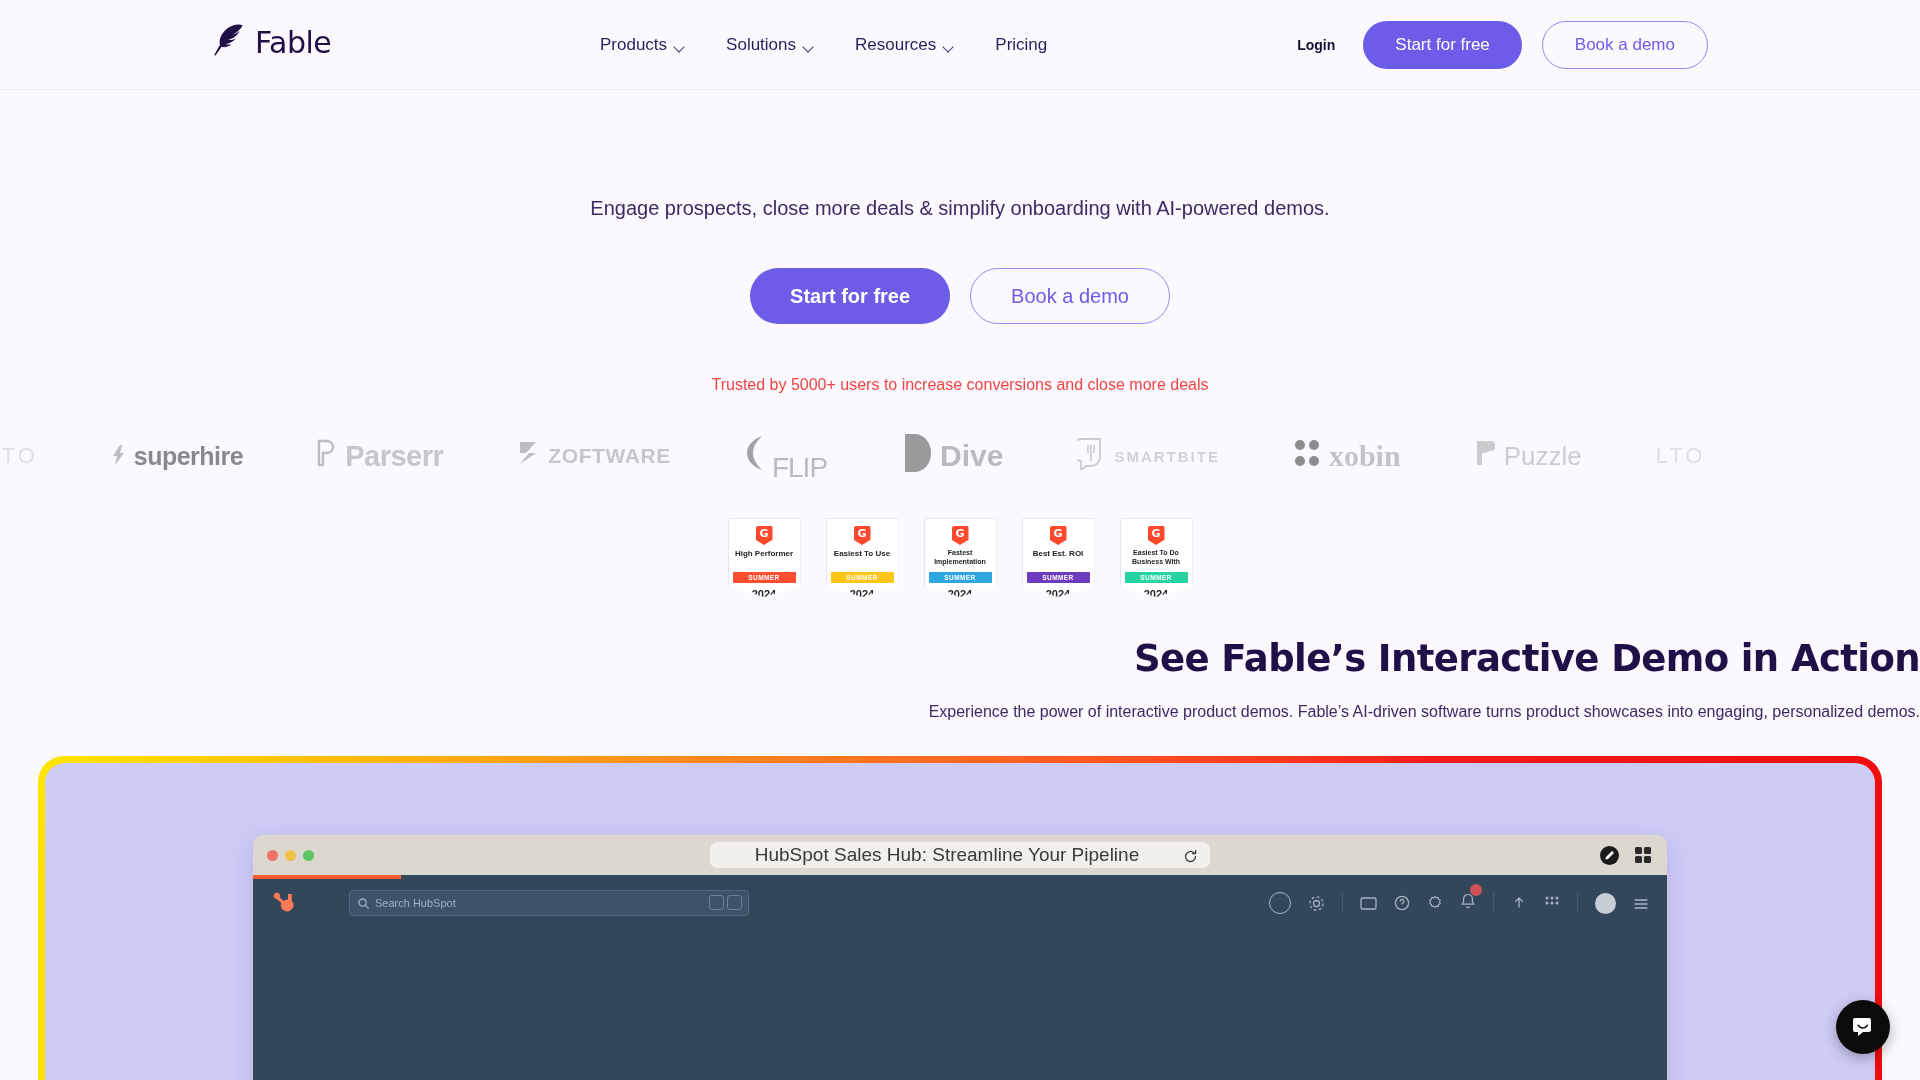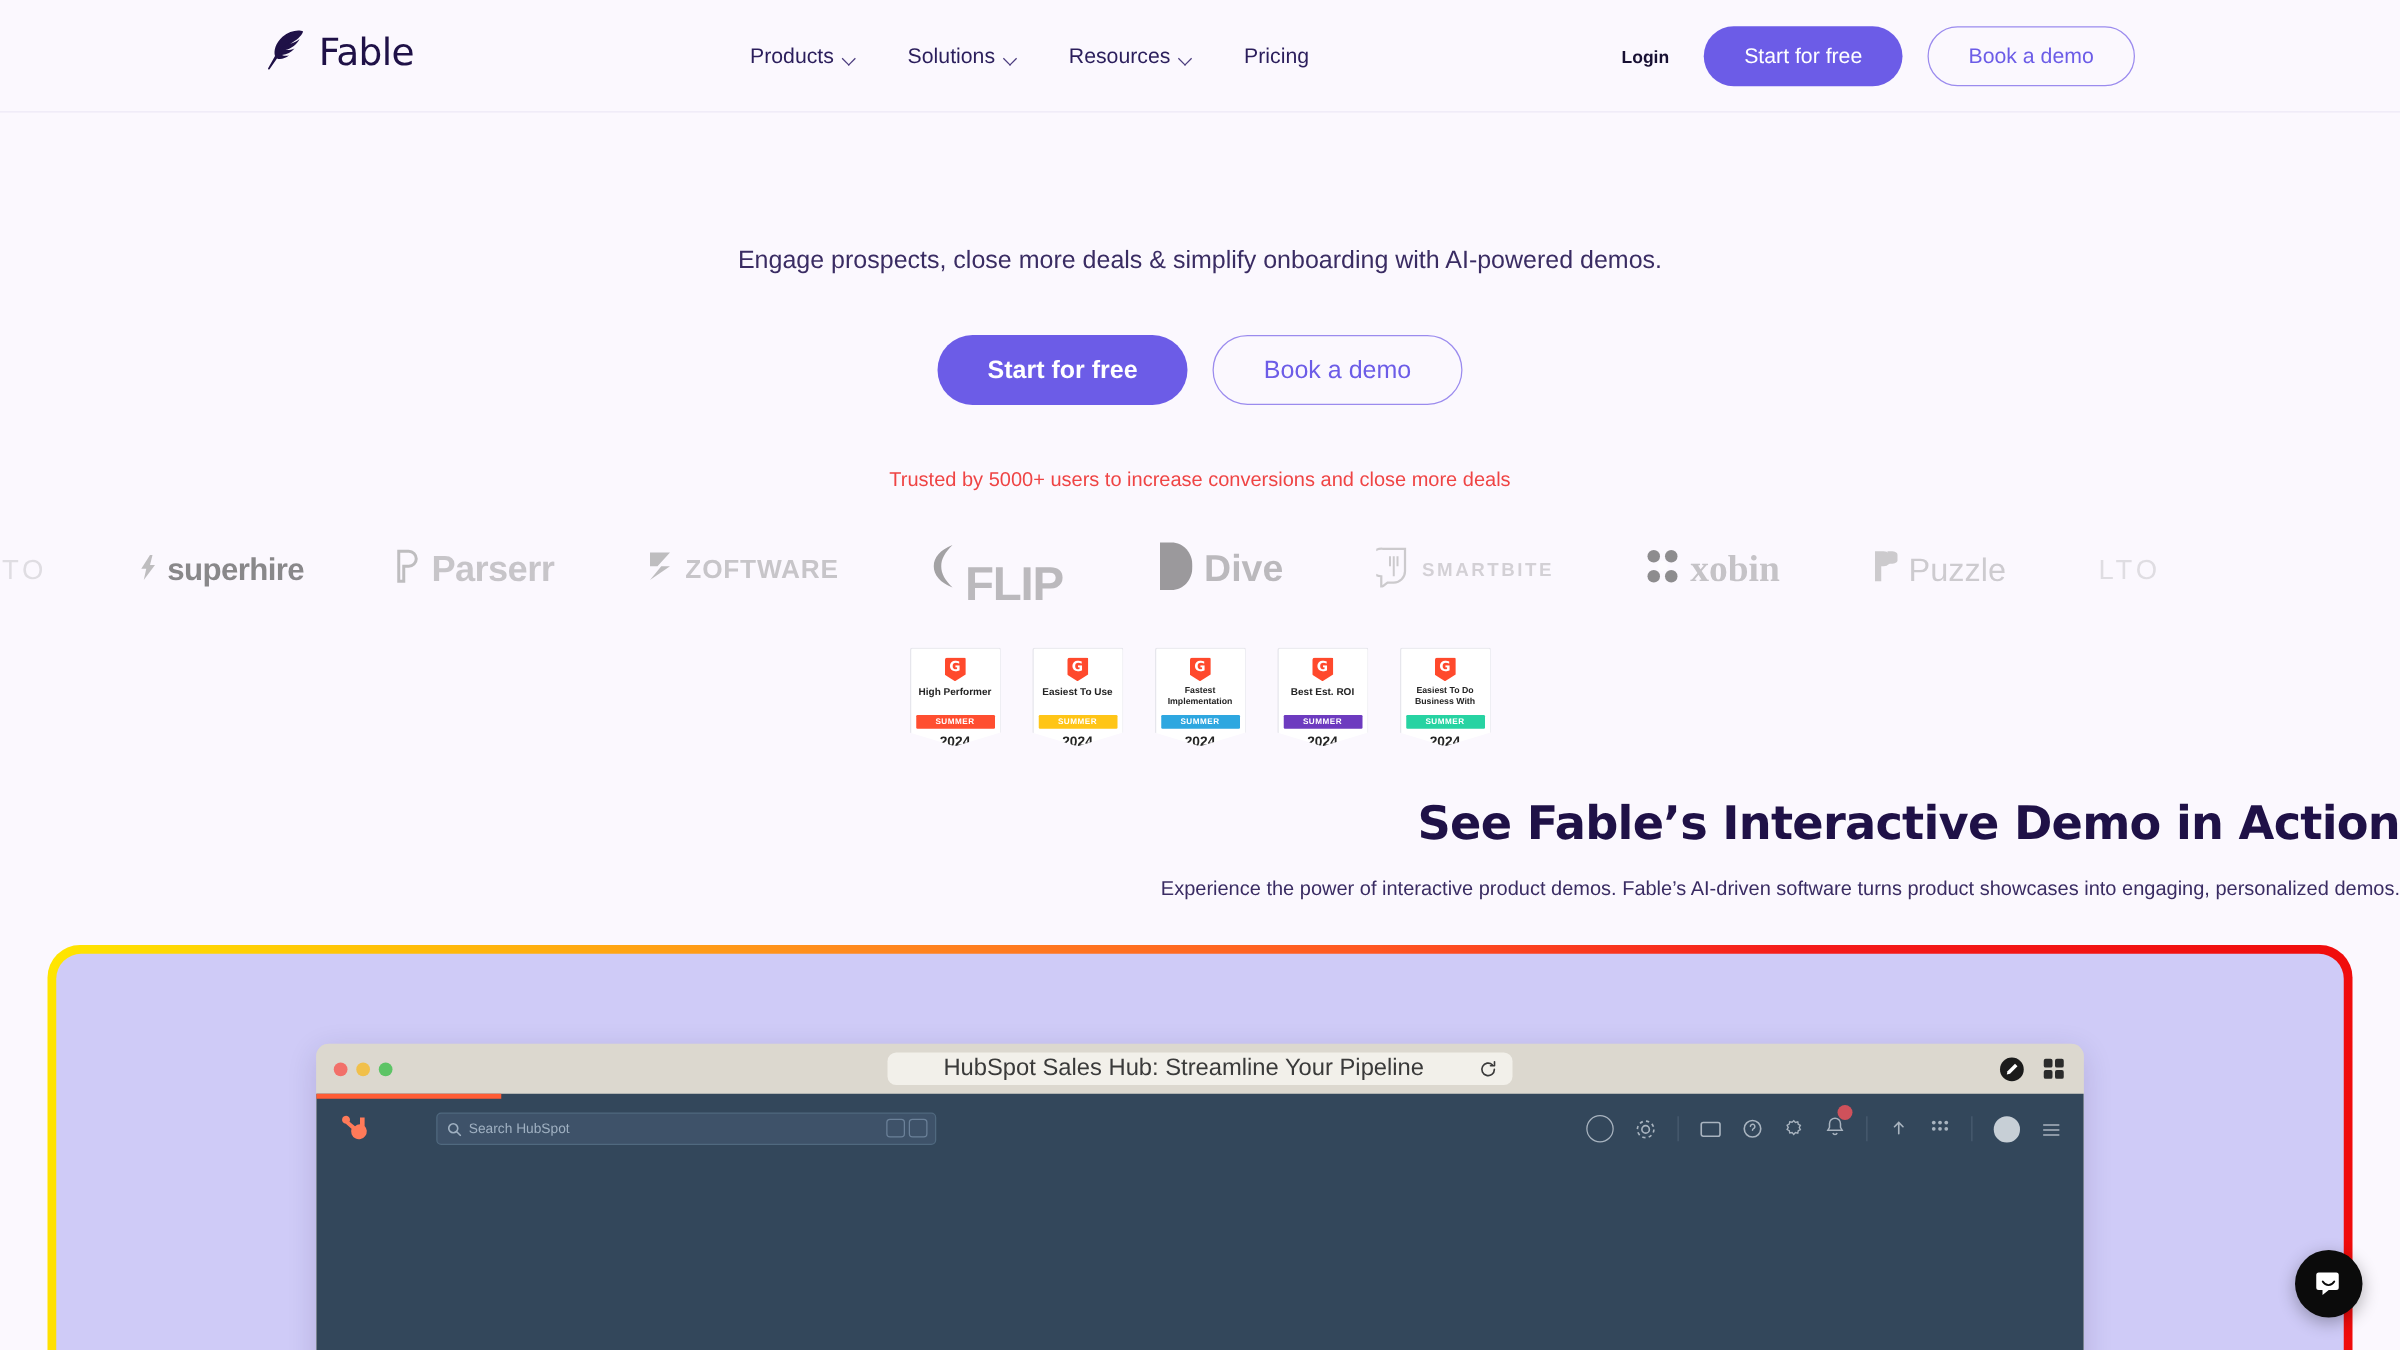--- a/index.html
+++ b/index.html
@@ -203,21 +203,21 @@
     opacity: 0.55;
     color: #2C2C34;
     font-size: 25px;
     white-space: nowrap;
     user-select: none;
   }
   .cl-faded { opacity: 0.17; }
   .cl-superhire { font-weight: 600; letter-spacing: -0.5px; }
   .cl-parserr { font-weight: 700; font-size: 29px; letter-spacing: -0.5px; opacity: .45;}
   .cl-zoftware { font-weight: 700; font-size: 21px; letter-spacing: 0.6px; opacity: .45;}
-  .cl-flip { font-weight: 700; font-size: 38px; letter-spacing: -1px; color:#5b5b63; opacity:.72;margin-top:24px;}
+  .cl-flip { font-weight: 400; font-size: 28px; letter-spacing: -1px; color:#5b5b63; opacity:.72;margin-top:24px;}
   .cl-dive { font-weight: 600; font-size: 30px; color: #5a5a62; opacity: .72;}
   .cl-smartbite { font-weight: 700; font-size: 15px; letter-spacing: 2px; opacity: .35;}
   .cl-xobin { font-weight: 600; font-size: 30px; color:#0369a1; opacity:.6; font-family:"Liberation Serif", serif;}
   .cl-puzzle { font-weight: 500; font-size: 26px; opacity: .4;}
   .cl-lto { font-weight: 500; font-size: 22px; letter-spacing: 3px; opacity: .13;}
 
   .bolt { width: 13px; height: 20px; }
   .mark-gray { fill: #8c8c96; }
 
   

